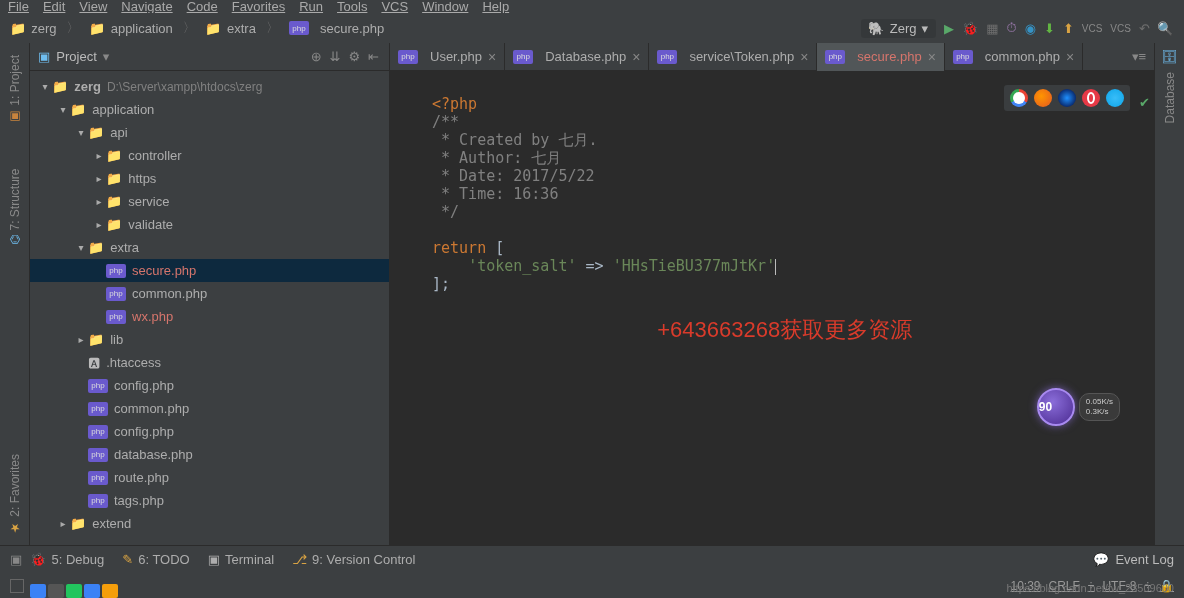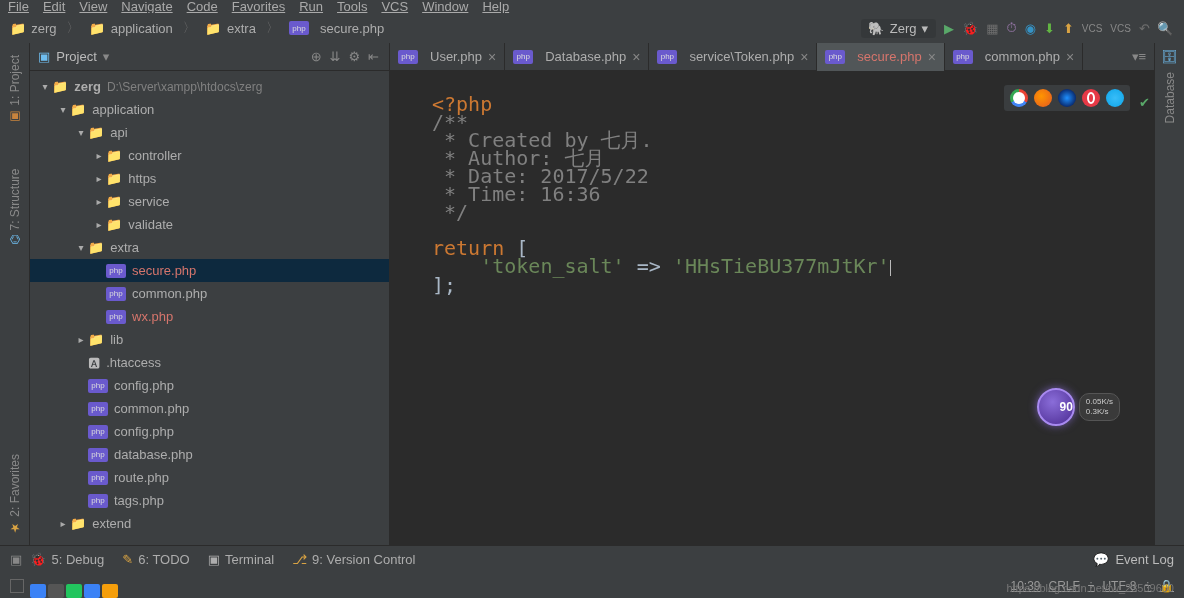--- a/index.html
+++ b/index.html
@@ -103,21 +103,21 @@
   padding: 0 8px; color:#adadad; border-right:1px solid #2b2b2b;
   cursor:pointer;
 }
 .tab.active { background:#515658; color:#d5756c; }
 .tab .close { color:#888; cursor:pointer; font-size:14px; }
 .tab-list-icon { margin-left:auto; padding:0 8px; color:#888; cursor:pointer; }
 
 .editor-body { flex:1; position:relative; }
 .code {
   font-family: "Consolas","Menlo",monospace;
-  font-size: 20px;
+  font-size: 15px;
   line-height: 18px;
   padding: 24px 0 0 42px;
   color: #a9b7c6;
   white-space: pre;
 }
 .c-comment { color:#808080; }
 .c-keyword { color:#cc7832; }
 .c-string { color:#6a8759; }
 .c-punct { color:#a9b7c6; }
 .cursor-bar { display:inline-block; width:1px; height:16px; background:#bbb; vertical-align:middle; }
@@ -171,21 +171,21 @@
 
 .floating-badge {
   position:absolute; right:64px; top:388px;
   display:flex; align-items:center; gap:4px;
 }
 .float-circle {
   width:38px; height:38px; border-radius:50%;
   background:radial-gradient(circle at 40% 35%, #8a6dd9, #4b2b91);
   border:2px solid #a88af0;
   color:#fff; font-weight:bold; font-size:12px;
-  display:flex; align-items:center; justify-content:flex-end;
+  display:flex; align-items:center; justify-content:flex-start;
   box-shadow:0 0 8px rgba(138,109,217,0.7);
 }
 .float-stats {
   background:#3a3a3a; border:1px solid #555; border-radius:10px;
   padding:3px 6px; font-size:8px; color:#ccc;
   display:flex; flex-direction:column; line-height:10px;
 }
 
 .watermark {
   position:absolute; right:10px; bottom:4px;
@@ -429,20 +429,21 @@
 
       <div class="browser-icons">
         <span class="bicon chrome"></span>
         <span class="bicon firefox"></span>
         <span class="bicon safari"></span>
         <span class="bicon opera"></span>
         <span class="bicon ie"></span>
       </div>
       <span class="checkmark">✔</span>
 
+      <div class="overlay-text">+643663268获取更多资源</div>
     </div>
   </div>
 
   <div class="right-sidebar">
     <span style="color:#6fbef0;">🗄</span>
     <div class="rotated" style="margin-top:8px;">
       <span>Database</span>
     </div>
   </div>
 </div>

